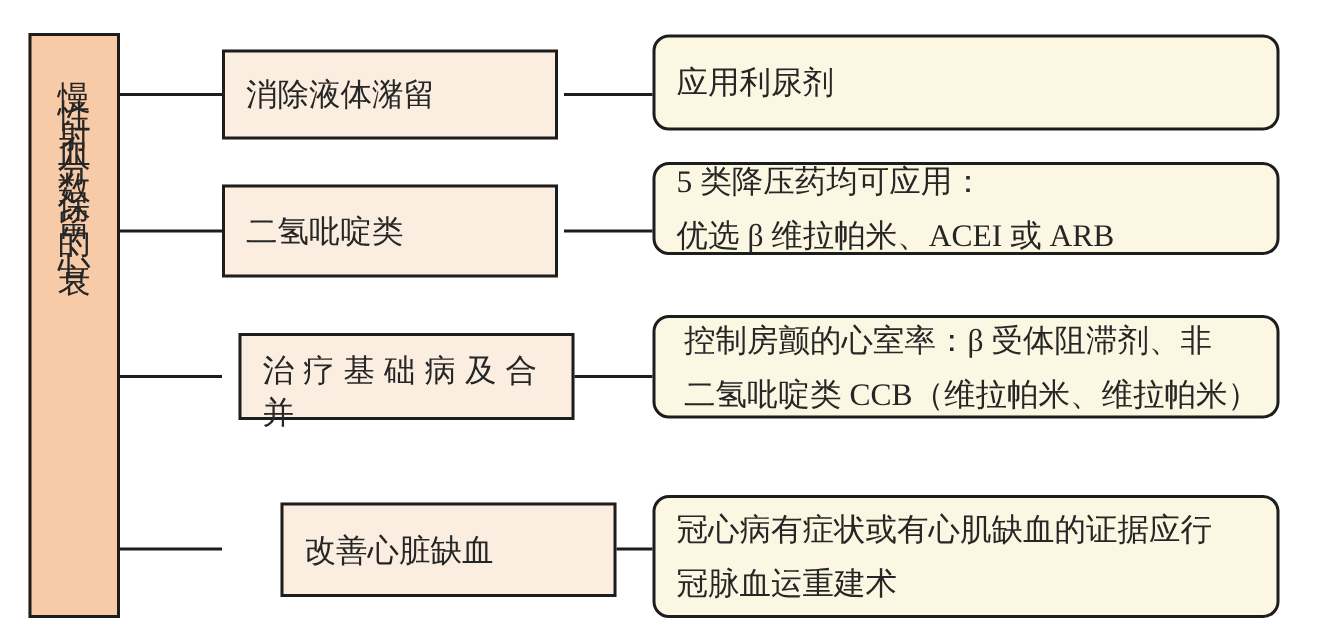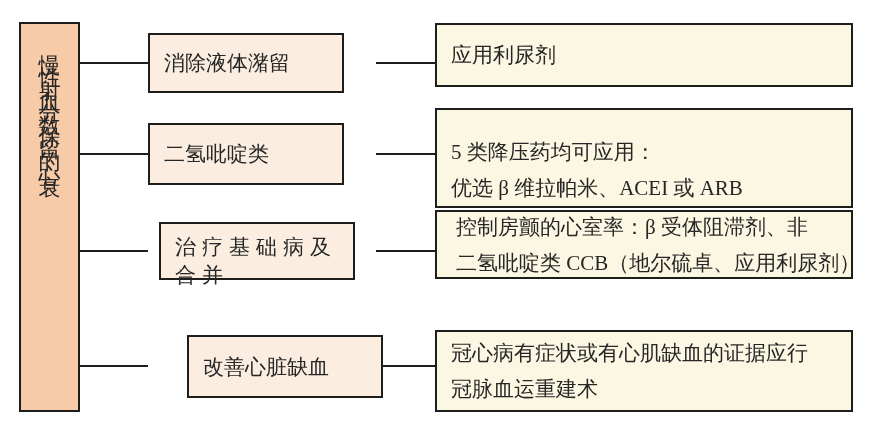--- a/index.html
+++ b/index.html
@@ -31,21 +31,21 @@
   .root-text {
     writing-mode: vertical-rl;
     text-orientation: upright;
     font-size: 22px;
     letter-spacing: 12px;
     line-height: 1;
     white-space: nowrap;
   }
   .cat-box {
     left: 148px;
-    width: 196px;
+    width: 224px;
     background: #fbeee1;
     display: flex;
     align-items: center;
     padding-left: 14px;
     font-size: 21px;
   }
   .cat-1 { top: 33px;  height: 60px; }
   .cat-2 { top: 123px; height: 62px; }
   .cat-3 { top: 222px; height: 58px; align-items: flex-start; padding-top: 9px; margin-left: 11px; }
   .cat-4 { top: 335px; height: 63px; margin-left: 39px; }
@@ -60,24 +60,25 @@
   .det-box {
     left: 435px;
     width: 418px;
     background: #fcf7e2;
     display: flex;
     flex-direction: column;
     justify-content: center;
     padding-left: 14px;
     padding-right: 8px;
     font-size: 21px;
+    border-radius: 11px;
   }
   .det-box .line { line-height: 36px; white-space: nowrap; }
   .det-1 { top: 23px;  height: 64px; }
-  .det-2 { top: 108px; height: 100px; justify-content: flex-end; }
+  .det-2 { top: 108px; height: 62px; }
   .det-3 { top: 210px; height: 69px; padding-left: 19px; }
   .det-4 { top: 330px; height: 82px; }
   .hline {
     position: absolute;
     height: 2px;
     background: #1d1d1b;
   }
   .seg-left  { left: 79px;  width: 69px; }
   .seg-right { left: 376px; width: 59px; }
   .row-1 { top: 62px; }
@@ -127,21 +128,21 @@
     <div class="line">应用利尿剂</div>
   </div>
 
   <div class="node det-box det-2">
     <div class="line">5 类降压药均可应用：</div>
     <div class="line">优选 β 维拉帕米、ACEI 或 ARB</div>
   </div>
 
   <div class="node det-box det-3">
     <div class="line">控制房颤的心室率：β 受体阻滞剂、非</div>
-    <div class="line">二氢吡啶类 CCB（地尔硫卓、应用利尿剂）</div>
+    <div class="line">二氢吡啶类 CCB（维拉帕米、维拉帕米）</div>
   </div>
 
   <div class="node det-box det-4">
     <div class="line">冠心病有症状或有心肌缺血的证据应行</div>
     <div class="line">冠脉血运重建术</div>
   </div>
 
 </div>
 
 </body></html>

